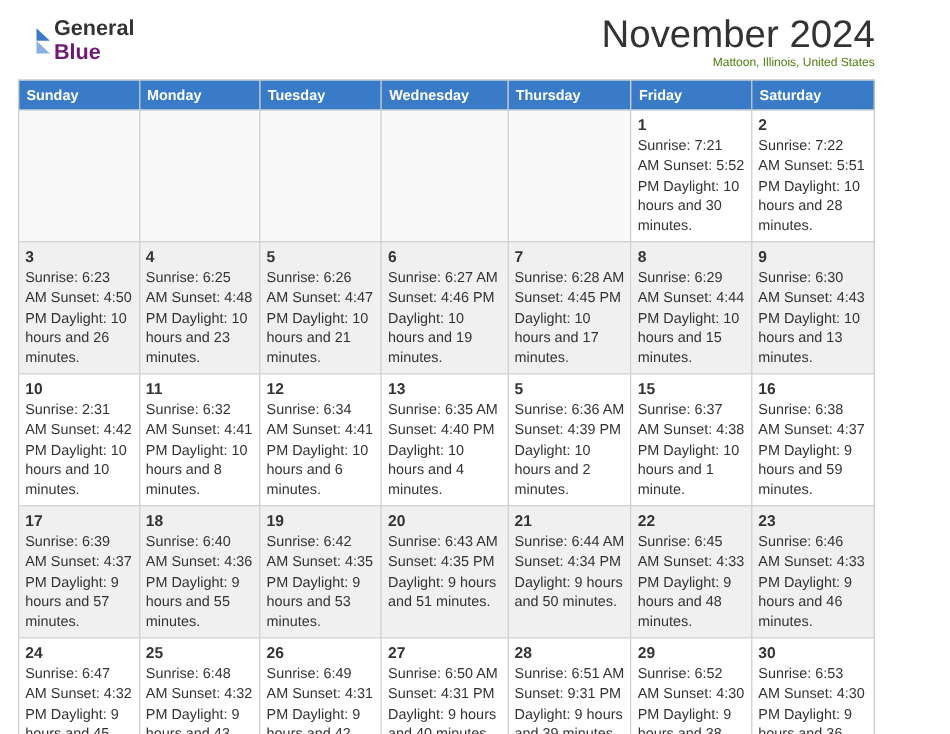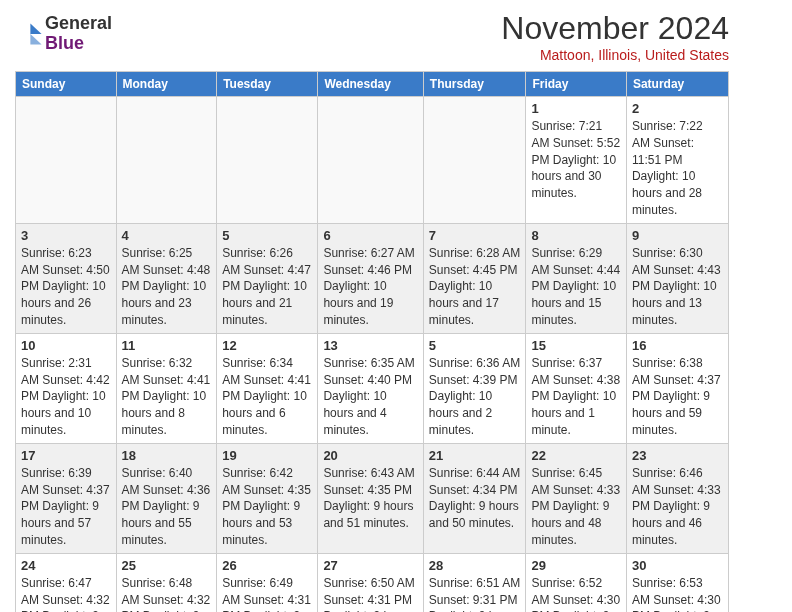--- a/index.html
+++ b/index.html
@@ -41,22 +41,22 @@
     }
     .title-area {
       text-align: right;
     }
     .month-title {
       font-size: 32px;
       font-weight: normal;
       color: #333;
     }
     .location {
-      font-size: 14px;
-      color: #b91c1c;
+      font-size: 10px;
+      color: #4d7c0f;
     }
     .calendar {
       width: 100%;
       border-collapse: collapse;
       border: 1px solid #0f172a;
     }
     .calendar th {
       background-color: #3a7bc8;
       color: #fff;
       font-size: 12px;
@@ -136,21 +136,21 @@
           <td>
             <span class="day-num">1</span>
             <div class="day-info">Sunrise: 7:21 AM
 Sunset: 5:52 PM
 Daylight: 10 hours
 and 30 minutes.</div>
           </td>
           <td>
             <span class="day-num">2</span>
             <div class="day-info">Sunrise: 7:22 AM
-Sunset: 11:51 PM
+Sunset: 5:51 PM
 Daylight: 10 hours
 and 28 minutes.</div>
           </td>
         </tr>
         <tr class="row-shaded">
           <td>
             <span class="day-num">3</span>
             <div class="day-info">Sunrise: 6:23 AM
 Sunset: 4:50 PM
 Daylight: 10 hours

